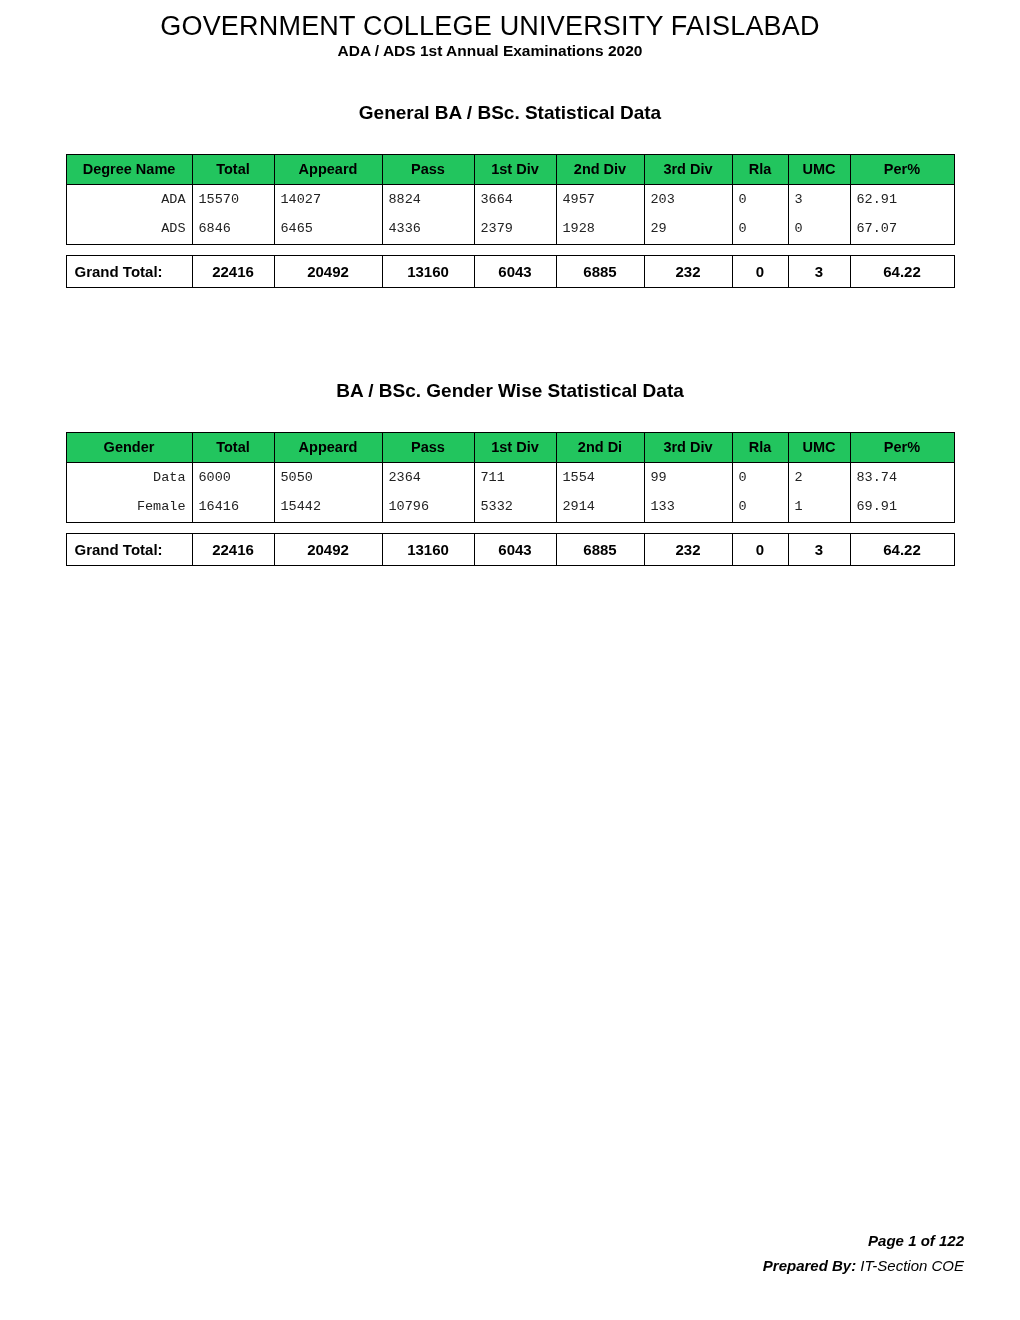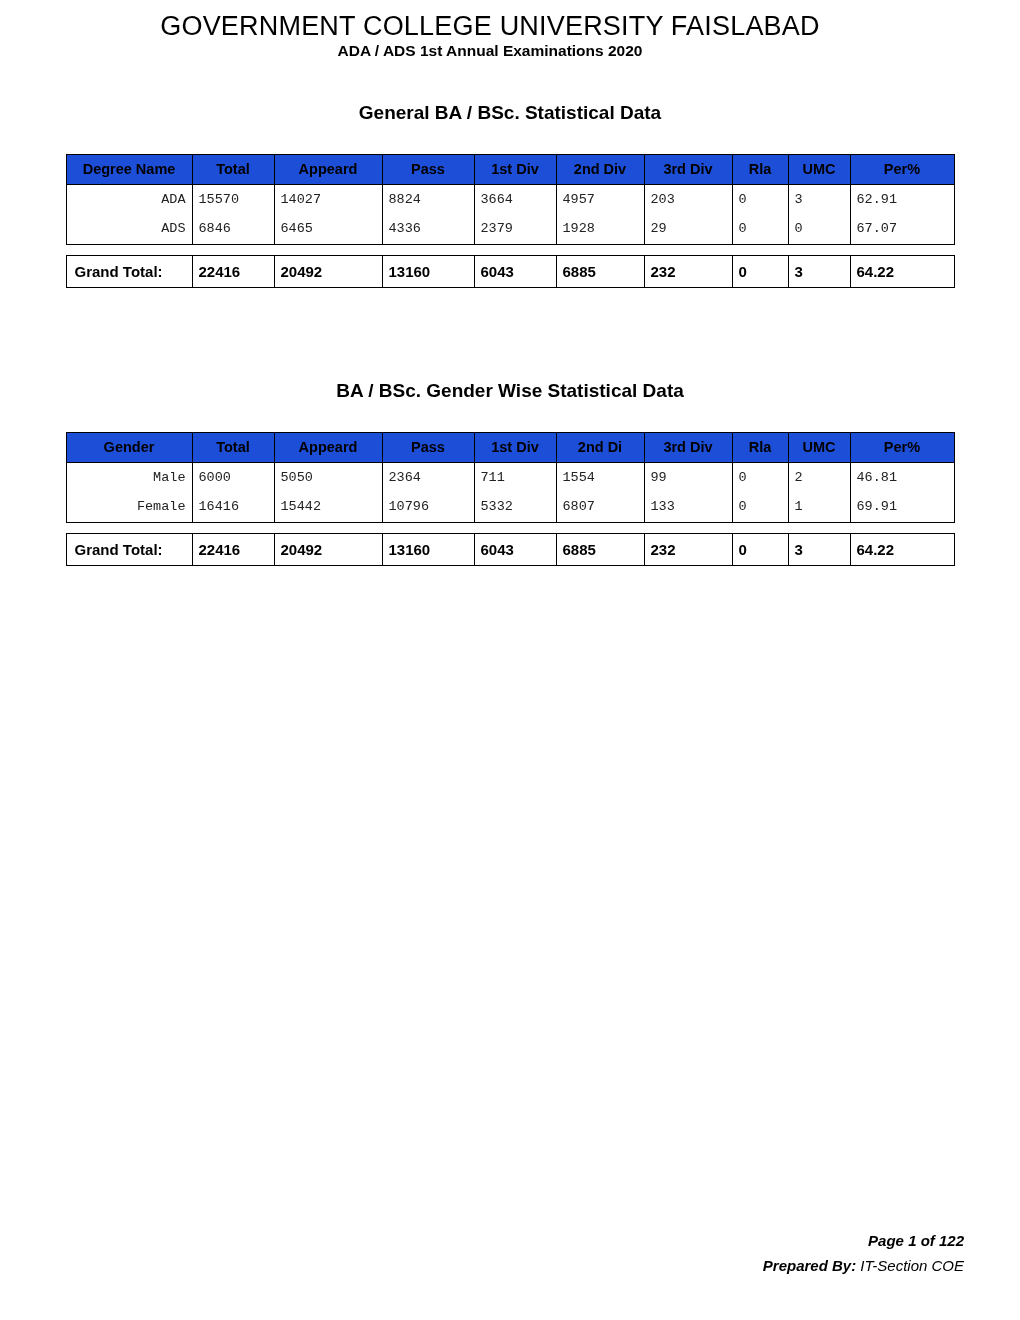--- a/index.html
+++ b/index.html
@@ -79,21 +79,21 @@
   table.stats td {
     border: 1px solid #000000;
     height: 30px;
     padding: 0 6px;
     box-sizing: border-box;
   }
   table.stats thead th {
     font-size: 14.5px;
     font-weight: bold;
     text-align: center;
-    background: #1d4ed8;
+    background: #22c55e;
   }
   table.stats tbody td {
     font-family: "Liberation Mono", monospace;
     font-size: 13.5px;
     text-align: left;
     color: #222222;
   }
   table.stats tbody td.name {
     text-align: right;
   }
@@ -110,21 +110,21 @@
     width: 888px;
     margin: 10px auto 0 auto;
     table-layout: fixed;
     padding-left: 44px;
   }
   table.grand td {
     border: 1px solid #000000;
     height: 32px;
     font-size: 15px;
     font-weight: bold;
-    text-align: left;
+    text-align: center;
     padding: 0 6px;
     box-sizing: border-box;
   }
   table.grand td.label {
     text-align: left;
     padding-left: 8px;
   }
 
   
   col.c-name   { width: 126px; }
@@ -283,38 +283,38 @@
           <th>1st Div</th>
           <th>2nd Di</th>
           <th>3rd Div</th>
           <th>Rla</th>
           <th>UMC</th>
           <th>Per%</th>
         </tr>
       </thead>
       <tbody>
         <tr>
-          <td class="name">Male</td>
+          <td class="name">Data</td>
           <td>6000</td>
           <td>5050</td>
           <td>2364</td>
           <td>711</td>
           <td>1554</td>
           <td>99</td>
           <td>0</td>
           <td>2</td>
-          <td>46.81</td>
+          <td>83.74</td>
         </tr>
         <tr>
           <td class="name">Female</td>
           <td>16416</td>
           <td>15442</td>
           <td>10796</td>
           <td>5332</td>
-          <td>6807</td>
+          <td>2914</td>
           <td>133</td>
           <td>0</td>
           <td>1</td>
           <td>69.91</td>
         </tr>
       </tbody>
     </table>
 
     <table class="grand">
       <colgroup>

